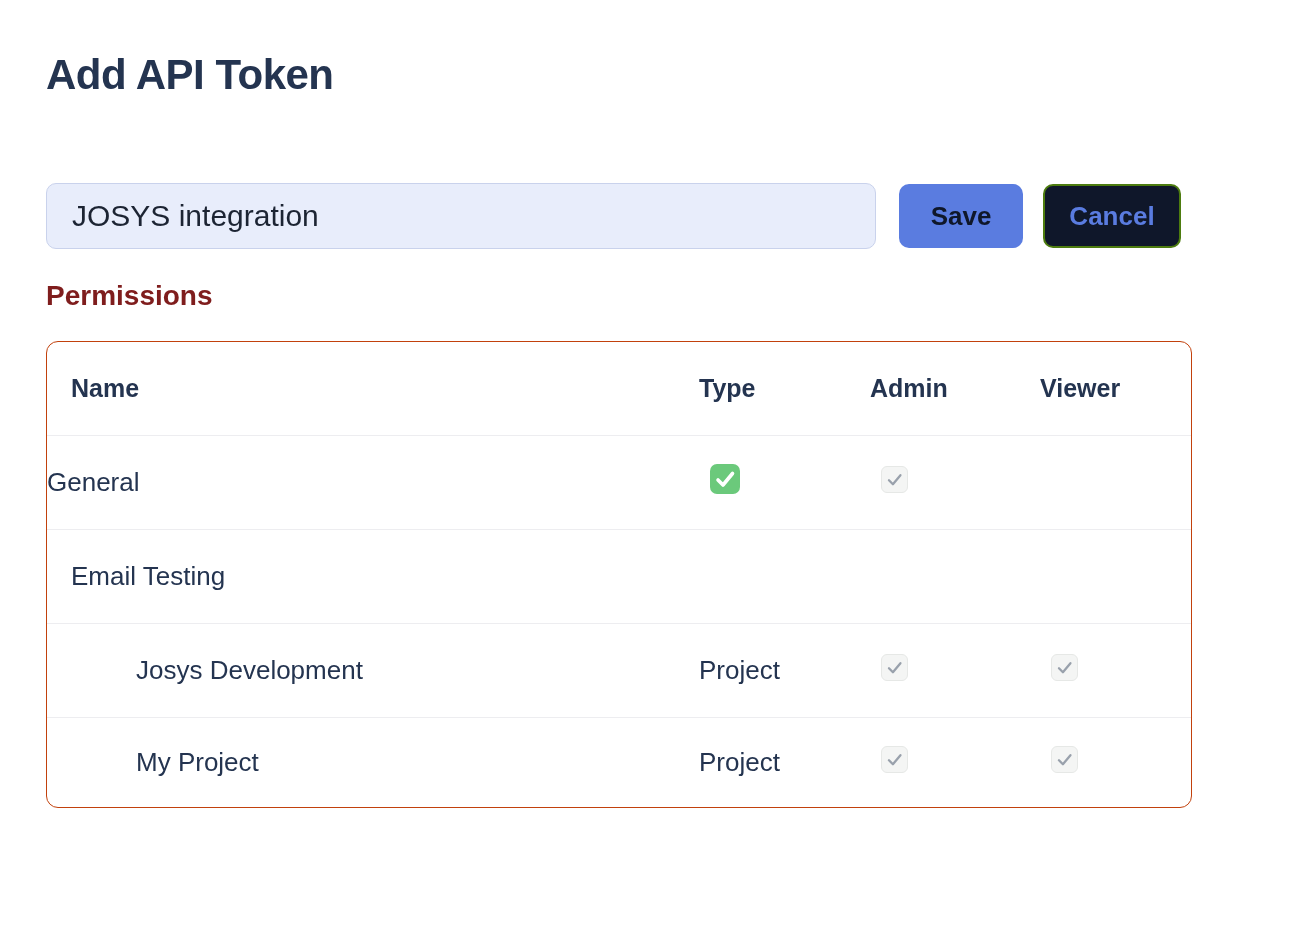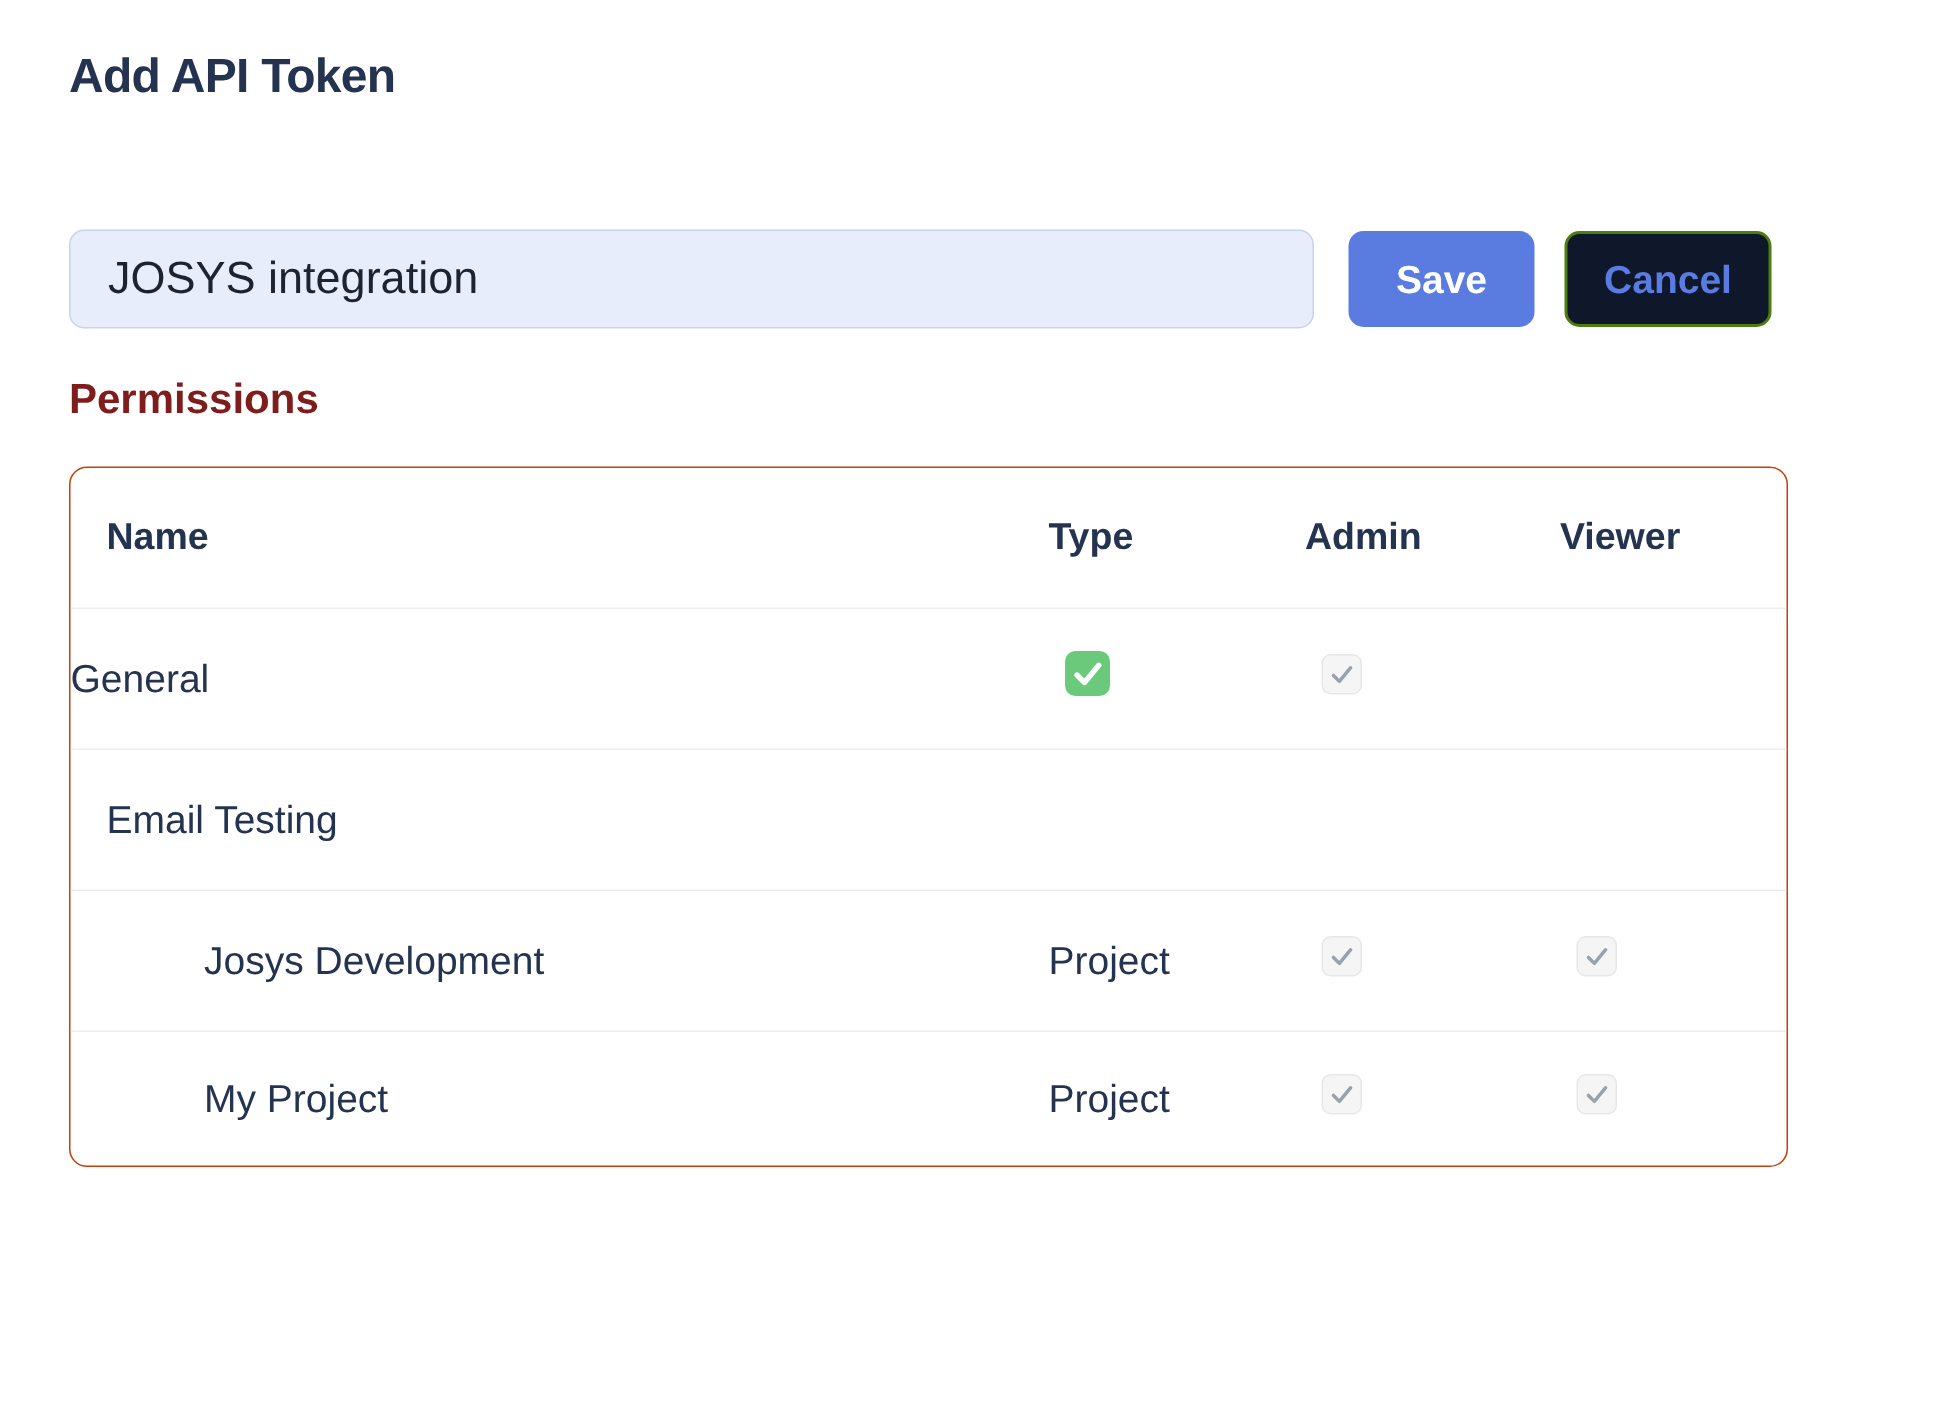--- a/index.html
+++ b/index.html
@@ -6,22 +6,22 @@
   html, body { margin: 0; padding: 0; background: #ffffff; }
   body {
     width: 1304px; height: 950px;
     font-family: "Liberation Sans", sans-serif;
     color: #243450;
     overflow: hidden;
   }
   .page { width: 1304px; height: 950px; padding-left: 46px; position: relative; }
 
   .page-title {
-    margin: 0; padding-top: 34px;
-    font-size: 32px; font-weight: 700; letter-spacing: -0.5px;
+    margin: 0; padding-top: 54px;
+    font-size: 42px; font-weight: 700; letter-spacing: -0.5px;
     color: #243450; line-height: 1.0;
   }
 
   .form-row {
     margin-top: 87px;
     display: flex; align-items: center;
   }
   .token-input {
     width: 830px; height: 66px;
     background: #e8edfb;
@@ -31,21 +31,21 @@
     font-family: inherit; font-size: 30px; color: #1c2433;
     outline: none;
   }
   .btn {
     height: 64px; border-radius: 10px;
     font-family: inherit; font-size: 26px; font-weight: 700;
     cursor: pointer; display: inline-flex; align-items: center; justify-content: center;
   }
   .btn-save {
     width: 124px; margin-left: 23px;
-    background: #5a7ce0; color: #ffffff; border: none;
+    background: #5a7ce0; color: #0f172a; border: none;
   }
   .btn-cancel {
     width: 138px; margin-left: 20px;
     background: #0f172a; color: #5a7ce0; border: 2px solid #4d7c0f;
   }
 
   .permissions-heading {
     margin: 32px 0 0 0;
     font-size: 28px; font-weight: 700; color: #7f1d1d; line-height: 1.05;
   }

